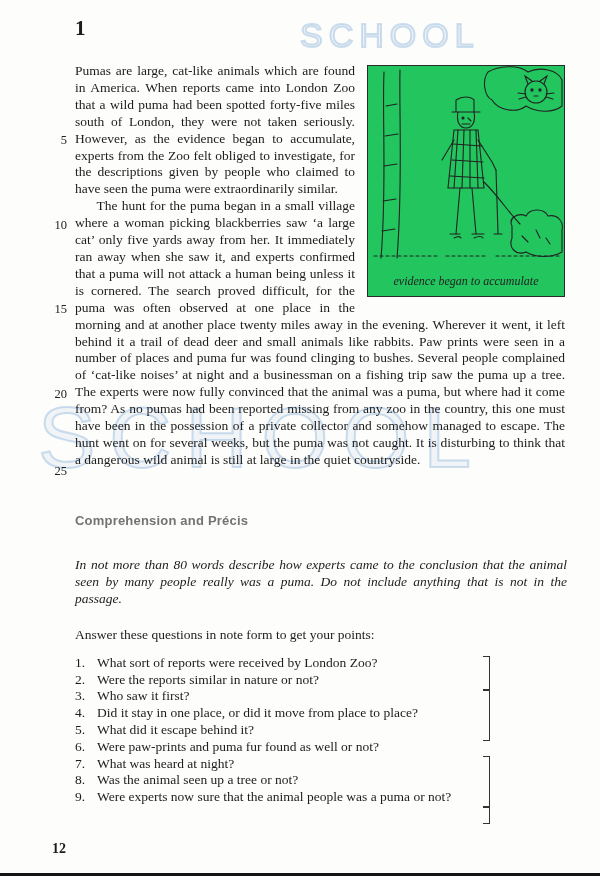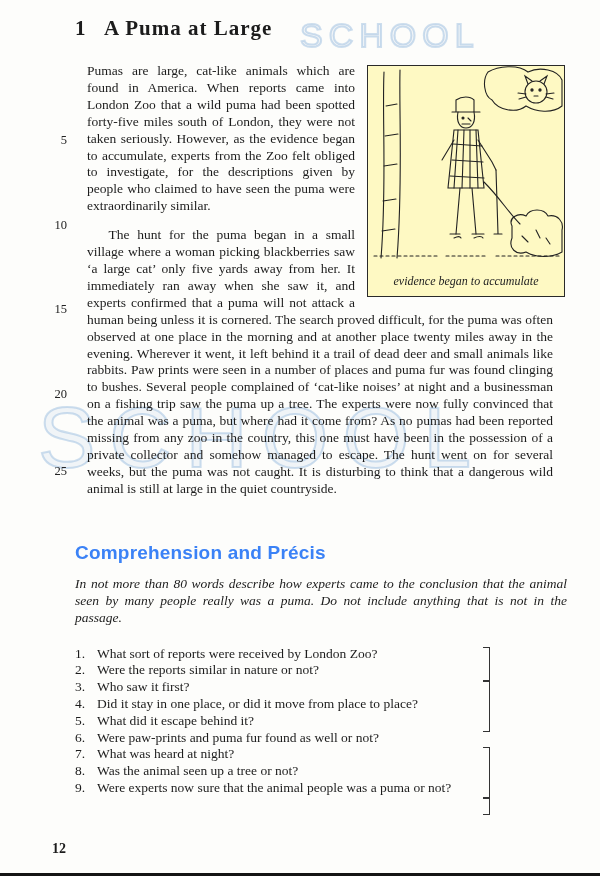--- a/index.html
+++ b/index.html
@@ -14,49 +14,49 @@
   }
   .content{padding:16px 35px 0 75px;}
 
   
   .title-row{display:flex;align-items:baseline;gap:18px;margin:0 0 22px 0;}
   .title-index{font-size:21px;font-weight:bold;letter-spacing:.5px;}
   .title-text{font-size:21px;font-weight:bold;letter-spacing:1px;}
 
   
   .passage{position:relative;width:490px;font-size:13.5px;line-height:16.9px;text-align:justify;}
-  .passage p{margin:12px;}
+  .passage p{margin:0;}
   .passage p + p{text-indent:1.6em;}
   .margin-num{
     position:absolute;left:-32px;width:24px;text-align:right;
     font-size:12.5px;color:#222;line-height:16.9px;
   }
   .mn-5{top:69px;}.mn-10{top:154px;}.mn-15{top:238px;}.mn-20{top:323px;}.mn-25{top:400px;}
 
   
   .illustration{
     float:right;width:198px;height:232px;
     margin:2px 0 8px 12px;
     border:1px solid #2a2a2a;
-    background:#fef9c3;
+    background:#22c55e;
     position:relative;
     box-sizing:border-box;
   }
   .illustration svg{display:block;}
   .ill-caption{
     position:absolute;left:0;right:0;bottom:6px;
     text-align:center;font-style:italic;font-size:12px;color:#222;
   }
 
   
   .comprehension{margin-top:44px;width:492px;}
   .comp-heading{
     font-family:"Liberation Sans","DejaVu Sans",sans-serif;
-    font-weight:bold;font-size:19px;letter-spacing:.2px;
-    margin:0 0 11px 0;color:#3b82f6;
+    font-weight:bold;font-size:13px;letter-spacing:.2px;
+    margin:0 0 28px 0;color:#737373;
   }
   .comp-instruction{
     font-style:italic;font-size:13.5px;line-height:17px;
     margin:0 0 20px 0;text-align:justify;
   }
   .comp-prompt{font-size:13.5px;margin:0 0 12px 0;}
 
   .questions{position:relative;font-size:13.5px;line-height:16.8px;}
   .q-row{display:flex;}
   .q-num{width:22px;flex:0 0 22px;}
@@ -96,21 +96,20 @@
 
 <div class="page">
 
   <div class="watermark wm-top">SCHOOL</div>
   <div class="watermark wm-mid">SCHOOL</div>
 
   <div class="content">
 
     <div class="title-row">
       <span class="title-index">1</span>
-      <span class="title-text">A Puma at Large</span>
     </div>
 
     <div class="passage">
 
       <span class="margin-num mn-5">5</span>
       <span class="margin-num mn-10">10</span>
       <span class="margin-num mn-15">15</span>
       <span class="margin-num mn-20">20</span>
       <span class="margin-num mn-25">25</span>
 
@@ -160,20 +159,21 @@
         <div class="ill-caption">evidence began to accumulate</div>
       </div>
 
       <p>Pumas are large, cat-like animals which are found in America. When reports came into London Zoo that a wild puma had been spotted forty-five miles south of London, they were not taken seriously. However, as the evidence began to accumulate, experts from the Zoo felt obliged to investigate, for the descriptions given by people who claimed to have seen the puma were extraordinarily similar.</p>
       <p>The hunt for the puma began in a small village where a woman picking blackberries saw ‘a large cat’ only five yards away from her. It immediately ran away when she saw it, and experts confirmed that a puma will not attack a human being unless it is cornered. The search proved difficult, for the puma was often observed at one place in the morning and at another place twenty miles away in the evening. Wherever it went, it left behind it a trail of dead deer and small animals like rabbits. Paw prints were seen in a number of places and puma fur was found clinging to bushes. Several people complained of ‘cat-like noises’ at night and a businessman on a fishing trip saw the puma up a tree. The experts were now fully convinced that the animal was a puma, but where had it come from? As no pumas had been reported missing from any zoo in the country, this one must have been in the possession of a private collector and somehow managed to escape. The hunt went on for several weeks, but the puma was not caught. It is disturbing to think that a dangerous wild animal is still at large in the quiet countryside.</p>
     </div>
 
     <div class="comprehension">
       <div class="comp-heading">Comprehension and Précis</div>
       <p class="comp-instruction">In not more than 80 words describe how experts came to the conclusion that the animal seen by many people really was a puma. Do not include anything that is not in the passage.</p>
+      <p class="comp-prompt">Answer these questions in note form to get your points:</p>
 
       <div class="questions">
         <div class="q-row">
           <span class="q-num">1.</span>
           <span class="q-text">What sort of reports were received by London Zoo?</span>
         </div>
         <div class="q-row">
           <span class="q-num">2.</span>
           <span class="q-text">Were the reports similar in nature or not?</span>
         </div>

